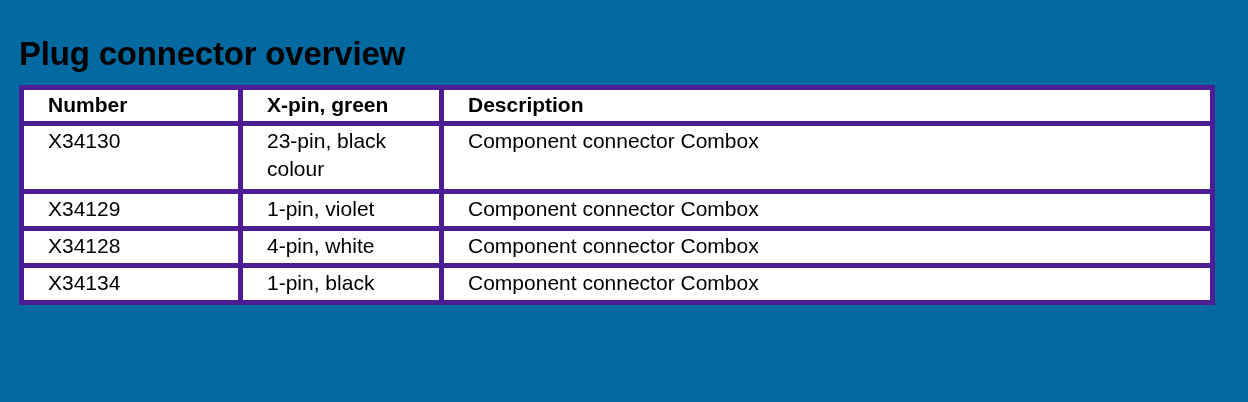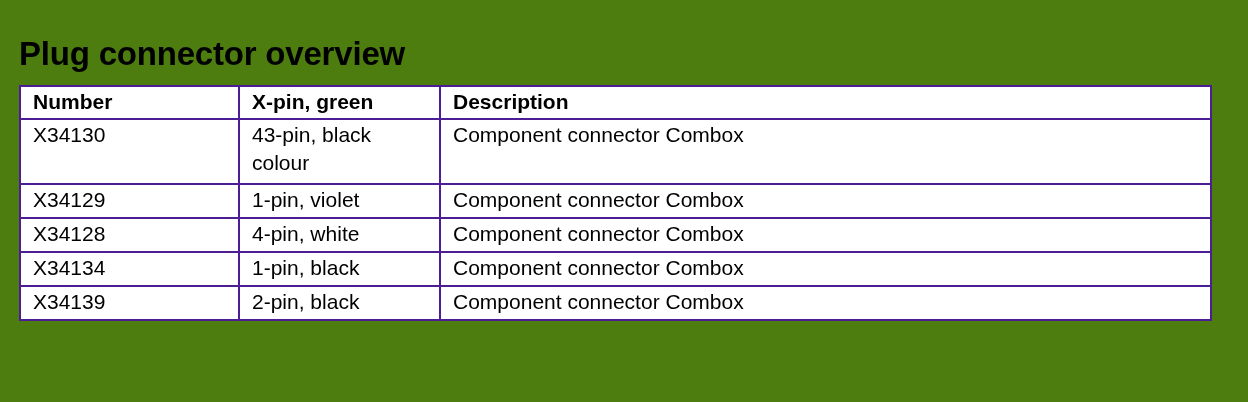--- a/index.html
+++ b/index.html
@@ -11,21 +11,21 @@
     width: 1248px;
     height: 402px;
     font-family: "Liberation Sans", sans-serif;
     color: #000000;
     overflow: hidden;
   }
   .page {
     position: relative;
     width: 1248px;
     height: 402px;
-    background: #4d7c0f;
+    background: #0369a1;
   }
   .page-title {
     position: absolute;
     left: 19px;
     top: 12px;
     font-size: 33px;
     font-weight: bold;
     line-height: 40px;
     letter-spacing: -0.2px;
     white-space: nowrap;
@@ -42,22 +42,22 @@
     table-layout: fixed;
     width: 1191px;
     background: #ffffff;
   }
   table.conn-table col.c-number { width: 219px; }
   table.conn-table col.c-pin    { width: 201px; }
   table.conn-table col.c-desc   { width: 771px; }
 
   table.conn-table th,
   table.conn-table td {
-    border: 2px solid #4c1d95;
-    padding: 1px 0 2px 12px;
+    border: 5px solid #4c1d95;
+    padding: 1px 0 2px 24px;
     text-align: left;
     vertical-align: top;
     font-size: 21px;
     line-height: 28px;
     color: #000000;
     background: #ffffff;
   }
   table.conn-table thead th {
     font-weight: bold;
     height: 28px;
@@ -94,21 +94,21 @@
           <th>Number</th>
           <th>X-pin, green</th>
           <th>Description</th>
         </tr>
       </thead>
       <tbody>
 
         <tr class="tall">
           <td>X34130</td>
           <td>
-            <span class="cell-line">43-pin, black</span>
+            <span class="cell-line">23-pin, black</span>
             <span class="cell-line">colour</span>
           </td>
           <td>Component connector Combox</td>
         </tr>
 
 
         <tr>
           <td>X34129</td>
           <td>1-pin, violet</td>
           <td>Component connector Combox</td>
@@ -120,23 +120,18 @@
           <td>Component connector Combox</td>
         </tr>
 
         <tr>
           <td>X34134</td>
           <td>1-pin, black</td>
           <td>Component connector Combox</td>
         </tr>
 
 
-        <tr>
-          <td>X34139</td>
-          <td>2-pin, black</td>
-          <td>Component connector Combox</td>
-        </tr>
 
       </tbody>
     </table>
   </div>
 
 </div>
 
 </body></html>

